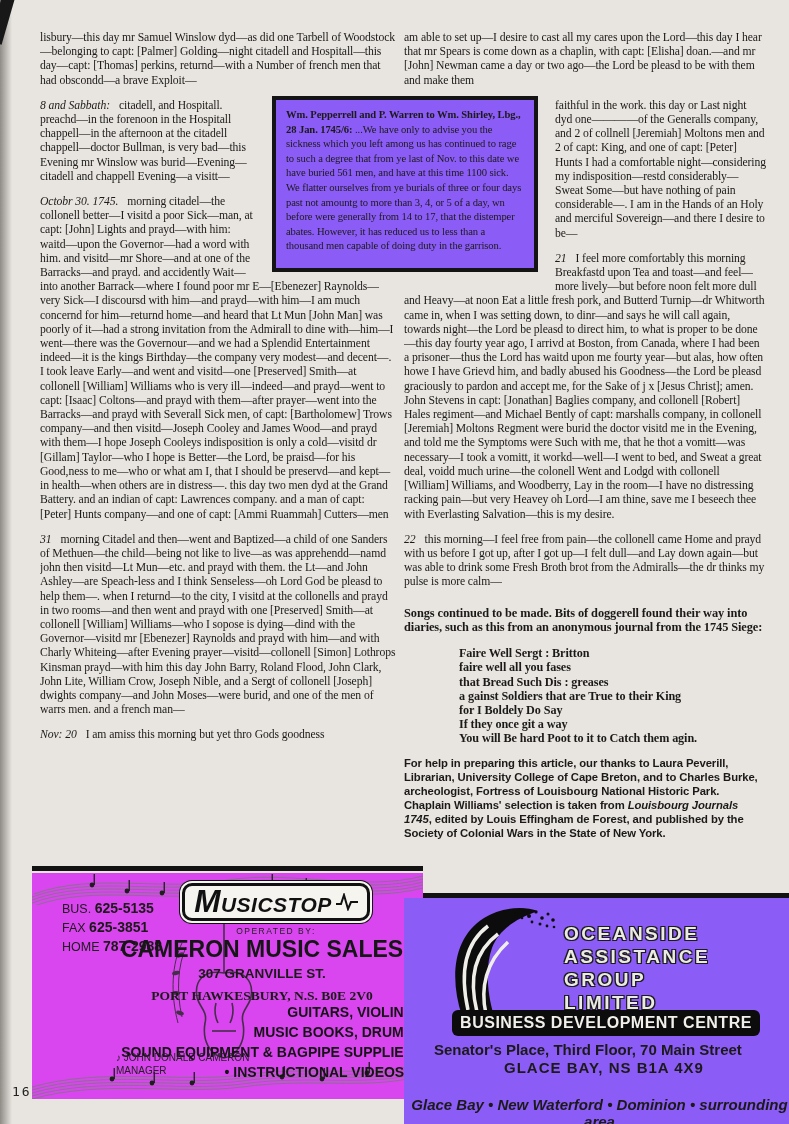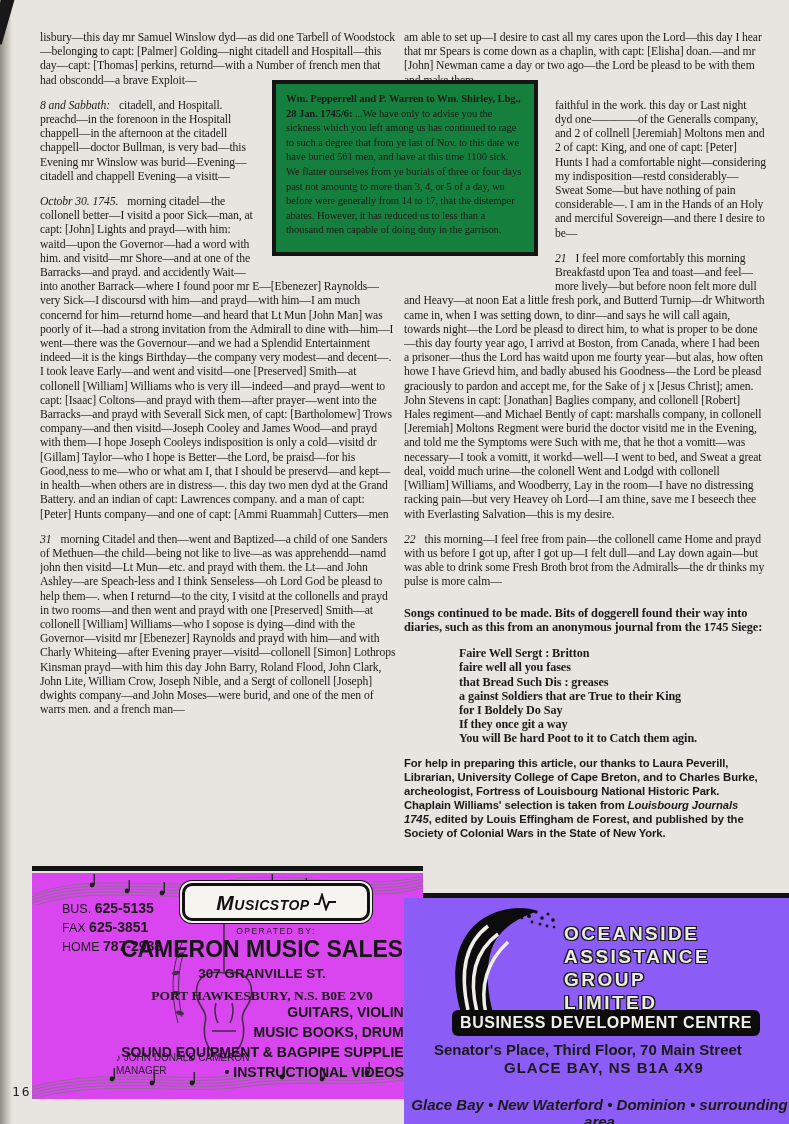--- a/index.html
+++ b/index.html
@@ -12,22 +12,22 @@
   
   .col{position:absolute;top:31px;font-size:11.7px;line-height:14.2px;letter-spacing:-0.1px;
        overflow:hidden;text-align:left;}
   .col-left{left:40px;width:356px;height:833px;}
   .col-right{left:404px;width:362px;height:861px;}
   .col p{margin:0 0 11px 0;}
   .lead-italic{font-style:italic;margin-right:9px;}
   .spacer-r{float:right;width:134px;height:172px;margin-left:7px;}
   .spacer-l{float:left;width:144px;height:188px;margin-right:7px;}
   
-  .quote-box{position:absolute;left:272px;top:80px;width:266px;height:176px;box-sizing:border-box;
-       border:4px solid #141414;background:#15803d;padding:8px 10px;overflow:hidden;
+  .quote-box{position:absolute;left:272px;top:96px;width:266px;height:176px;box-sizing:border-box;
+       border:4px solid #141414;background:#8b5cf6;padding:8px 10px;overflow:hidden;
        font-size:10.6px;line-height:14.6px;letter-spacing:-0.1px;}
   .q-lead{font-weight:bold;}
   
   .songs-intro{font-weight:bold;font-size:12.4px;line-height:14.8px;margin-top:16px !important;}
   .poem{margin:8px 0 0 55px;font-weight:bold;font-size:12.2px;line-height:14.2px;}
   .credits{font-family:"Liberation Sans",sans-serif;font-weight:bold;font-size:11.3px;
        line-height:14px;margin-top:10px !important;}
   .cred-italic{font-style:italic;}
   
   .rule-left{position:absolute;left:32px;top:866px;width:391px;height:5px;background:#121212;}
@@ -39,21 +39,21 @@
   .staff-deco{position:absolute;left:0;width:100%;}
   .staff-top{top:-2px;height:34px;}
   .staff-bottom{bottom:0;height:40px;}
   .violin{position:absolute;left:120px;top:30px;width:150px;height:178px;opacity:.85;}
   .phones{position:absolute;left:30px;top:26px;font-size:12.5px;line-height:18px;}
   .phones .num{font-weight:bold;font-size:14px;}
   .ms-logo{position:absolute;left:150px;top:10px;width:188px;height:38px;box-sizing:border-box;
        border:3px solid #111;border-radius:10px;background:#f6f4ef;
        box-shadow:0 0 0 2px #f6f4ef,0 0 0 3px #111;display:flex;align-items:center;
        justify-content:center;gap:4px;}
-  .ms-text{display:block;font-weight:bold;font-style:italic;font-size:14px;letter-spacing:.5px;
+  .ms-text{display:block;font-weight:bold;font-style:italic;font-size:21px;letter-spacing:.5px;
        color:#111;line-height:1;}
   .ms-text::first-letter{font-size:1.5em;}
   .operated{position:absolute;left:150px;top:53px;width:188px;text-align:center;font-size:8.5px;
        letter-spacing:1.5px;color:#222;}
   .store-name{position:absolute;left:80px;top:63px;width:300px;text-align:center;font-weight:bold;
        font-size:23px;letter-spacing:0;color:#161616;}
   .addr{position:absolute;left:80px;width:300px;text-align:center;font-weight:bold;font-size:13.5px;}
   .addr1{top:93px;}  .addr2{top:115px;font-family:Liberation Serif, serif;}
   .products{position:absolute;right:10px;top:129px;width:320px;text-align:right;font-weight:bold;
        font-size:14px;line-height:20px;color:#141414;}
@@ -81,20 +81,21 @@
 
 <div class="scan-edge"></div>
 <div class="corner-mark"></div>
 
 <div class="col col-left">
   <p>lisbury—this day mr Samuel Winslow dyd—as did one Tarbell of Woodstock—belonging to capt: [Palmer] Golding—night citadell and Hospitall—this day—capt: [Thomas] perkins, returnd—with a Number of french men that had obscondd—a brave Exploit—</p>
   <div class="spacer-r"></div>
   <p><span class="lead-italic">8 and Sabbath:</span><span>citadell, and Hospitall. preachd—in the forenoon in the Hospitall chappell—in the afternoon at the citadell chappell—doctor Bullman, is very bad—this Evening mr Winslow was burid—Evening—citadell and chappell Evening—a visitt—</span></p>
   <p><span class="lead-italic">Octobr 30. 1745.</span><span>morning citadel—the collonell better—I visitd a poor Sick—man, at capt: [John] Lights and prayd—with him: waitd—upon the Governor—had a word with him. and visitd—mr Shore—and at one of the Barracks—and prayd. and accidently Wait—into another Barrack—where I found poor mr E—[Ebenezer] Raynolds—very Sick—I discoursd with him—and prayd—with him—I am much concernd for him—returnd home—and heard that Lt Mun [John Man] was poorly of it—had a strong invitation from the Admirall to dine with—him—I went—there was the Governour—and we had a Splendid Entertainment indeed—it is the kings Birthday—the company very modest—and decent—. I took leave Early—and went and visitd—one [Preserved] Smith—at collonell [William] Williams who is very ill—indeed—and prayd—went to capt: [Isaac] Coltons—and prayd with them—after prayer—went into the Barracks—and prayd with Severall Sick men, of capt: [Bartholomew] Trows company—and then visitd—Joseph Cooley and James Wood—and prayd with them—I hope Joseph Cooleys indisposition is only a cold—visitd dr [Gillam] Taylor—who I hope is Better—the Lord, be praisd—for his Good,ness to me—who or what am I, that I should be preservd—and kept—in health—when others are in distress—. this day two men dyd at the Grand Battery. and an indian of capt: Lawrences company. and a man of capt: [Peter] Hunts company—and one of capt: [Ammi Ruammah] Cutters—men</span></p>
   <p><span class="lead-italic">31</span><span>morning Citadel and then—went and Baptized—a child of one Sanders of Methuen—the child—being not like to live—as was apprehendd—namd john then visitd—Lt Mun—etc. and prayd with them. the Lt—and John Ashley—are Speach-less and I think Senseless—oh Lord God be pleasd to help them—. when I returnd—to the city, I visitd at the collonells and prayd in two rooms—and then went and prayd with one [Preserved] Smith—at collonell [William] Williams—who I sopose is dying—dind with the Governor—visitd mr [Ebenezer] Raynolds and prayd with him—and with Charly Whiteing—after Evening prayer—visitd—collonell [Simon] Lothrops Kinsman prayd—with him this day John Barry, Roland Flood, John Clark, John Lite, William Crow, Joseph Nible, and a Sergt of collonell [Joseph] dwights company—and John Moses—were burid, and one of the men of warrs men. and a french man—</span></p>
+  <p><span class="lead-italic">Nov: 20</span><span>I am amiss this morning but yet thro Gods goodness</span></p>
 </div>
 
 <div class="col col-right">
   <p>am able to set up—I desire to cast all my cares upon the Lord—this day I hear that mr Spears is come down as a chaplin, with capt: [Elisha] doan.—and mr [John] Newman came a day or two ago—the Lord be pleasd to be with them and make them</p>
   <div class="spacer-l"></div>
   <p>faithful in the work. this day or Last night dyd one————of the Generalls company, and 2 of collnell [Jeremiah] Moltons men and 2 of capt: King, and one of capt: [Peter] Hunts I had a comfortable night—considering my indisposition—restd considerably—Sweat Some—but have nothing of pain considerable—. I am in the Hands of an Holy and merciful Sovereign—and there I desire to be—</p>
   <p><span class="lead-italic">21</span><span>I feel more comfortably this morning Breakfastd upon Tea and toast—and feel—more lively—but before noon felt more dull and Heavy—at noon Eat a little fresh pork, and Butterd Turnip—dr Whitworth came in, when I was setting down, to dinr—and says he will call again, towards night—the Lord be pleasd to direct him, to what is proper to be done—this day fourty year ago, I arrivd at Boston, from Canada, where I had been a prisoner—thus the Lord has waitd upon me fourty year—but alas, how often howe I have Grievd him, and badly abused his Goodness—the Lord be pleasd graciously to pardon and accept me, for the Sake of j x [Jesus Christ]; amen. John Stevens in capt: [Jonathan] Baglies company, and collonell [Robert] Hales regiment—and Michael Bently of capt: marshalls company, in collonell [Jeremiah] Moltons Regment were burid the doctor visitd me in the Evening, and told me the Symptoms were Such with me, that he thot a vomitt—was necessary—I took a vomitt, it workd—well—I went to bed, and Sweat a great deal, voidd much urine—the colonell Went and Lodgd with collonell [William] Williams, and Woodberry, Lay in the room—I have no distressing racking pain—but very Heavey oh Lord—I am thine, save me I beseech thee with Everlasting Salvation—this is my desire.</span></p>
   <p><span class="lead-italic">22</span><span>this morning—I feel free from pain—the collonell came Home and prayd with us before I got up, after I got up—I felt dull—and Lay down again—but was able to drink some Fresh Broth brot from the Admiralls—the dr thinks my pulse is more calm—</span></p>
   <p class="songs-intro">Songs continued to be made. Bits of doggerell found their way into diaries, such as this from an anonymous journal from the 1745 Siege:</p>
   <div class="poem">

